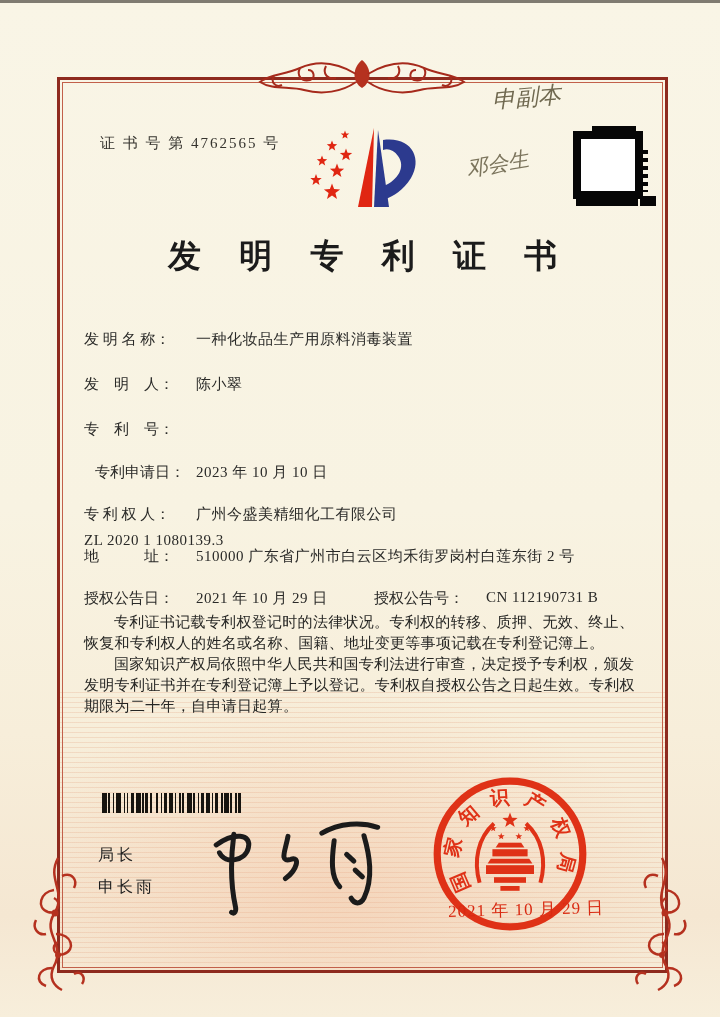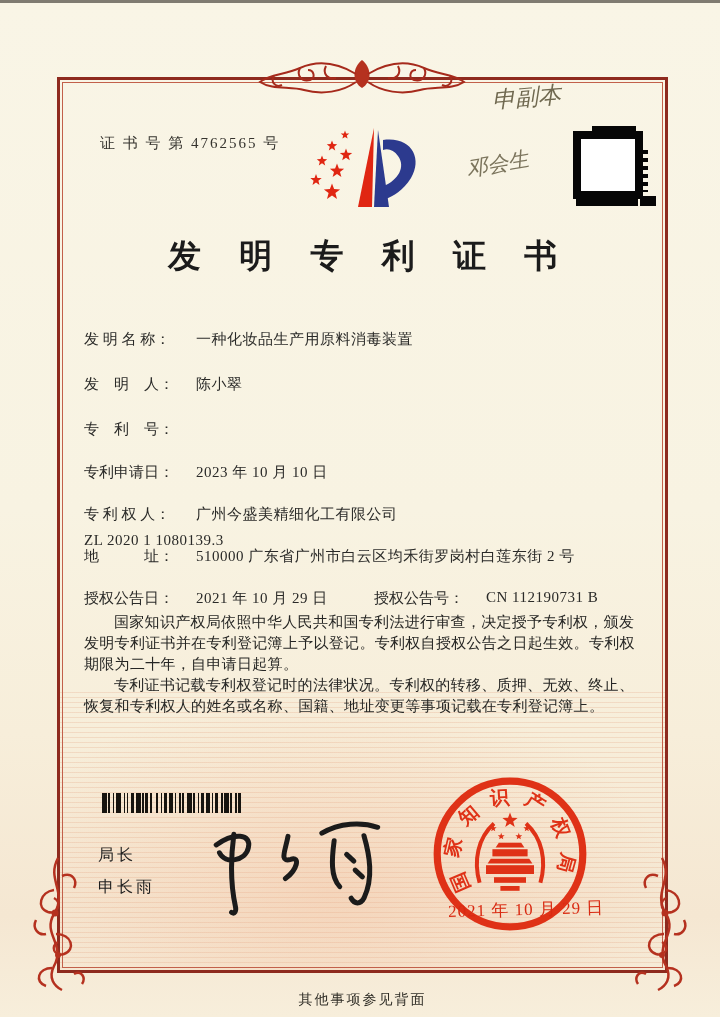--- a/index.html
+++ b/index.html
@@ -33,21 +33,21 @@
   .title{
     position:absolute;left:57px;top:234px;width:611px;z-index:2;margin:0;
     text-align:center;font-size:33px;font-weight:600;color:#1b1b1b;
     letter-spacing:15px;padding-left:15px;box-sizing:border-box;
   }
   .fields{position:absolute;left:84px;top:0;width:570px;z-index:2;font-size:15px;color:#2a2a28;}
   .field-row{position:absolute;left:0;display:flex;white-space:nowrap;}
   .field-label{display:inline-block;width:112px;flex:0 0 112px;}
   .field-value{letter-spacing:.5px;}
   .field-value.w-fixed{display:inline-block;width:178px;flex:0 0 178px;}
-  .r1{top:330px;} .r2{top:375px;} .r3{top:420px;flex-direction:column;} .r4{top:463px;}
+  .r1{top:330px;} .r2{top:375px;} .r3{top:420px;flex-direction:column;} .r4{top:463px;text-align:center;}
   .r5{top:505px;} .r6{top:547px;} .r7{top:589px;}
   .paragraphs{position:absolute;left:84px;top:612px;width:562px;z-index:2;font-size:15px;line-height:21px;color:#262624;}
   .paragraphs p{margin:0;text-indent:30px;letter-spacing:.3px;}
   .barcode{position:absolute;left:102px;top:793px;width:181px;height:20px;z-index:2;display:flex;align-items:stretch;}
   .barcode .bar{background:#17140f;}
   .barcode .gap{background:rgba(0,0,0,0);}
   .director{position:absolute;left:98px;z-index:3;font-family:"Liberation Sans","DejaVu Sans",sans-serif;
     font-size:16px;letter-spacing:3px;color:#1d1d1d;}
   .director-title{top:845px;}
   .director-name{top:877px;text-align:right;}
@@ -146,22 +146,22 @@
     </div>
     <div class="field-row r7">
       <span class="field-label">授权公告日：</span>
       <span class="field-value w-fixed">2021 年 10 月 29 日</span>
       <span class="field-label">授权公告号：</span>
       <span class="field-value">CN 112190731 B</span>
     </div>
   </div>
 
   <div class="paragraphs">
+    <p>专利证书记载专利权登记时的法律状况。专利权的转移、质押、无效、终止、恢复和专利权人的姓名或名称、国籍、地址变更等事项记载在专利登记簿上。</p>
     <p>国家知识产权局依照中华人民共和国专利法进行审查，决定授予专利权，颁发发明专利证书并在专利登记簿上予以登记。专利权自授权公告之日起生效。专利权期限为二十年，自申请日起算。</p>
-    <p>专利证书记载专利权登记时的法律状况。专利权的转移、质押、无效、终止、恢复和专利权人的姓名或名称、国籍、地址变更等事项记载在专利登记簿上。</p>
   </div>
 
   <div class="barcode" id="barcode">
       <div class="bar" style="width: 4.65px;"></div>
       <div class="gap" style="width: 1.55px;"></div>
       <div class="bar" style="width: 1.55px;"></div>
       <div class="gap" style="width: 3.1px;"></div>
       <div class="bar" style="width: 1.55px;"></div>
       <div class="gap" style="width: 1.55px;"></div>
       <div class="bar" style="width: 4.65px;"></div>
@@ -256,21 +256,20 @@
       <path d="M72,112 L128,112 L124,106 L76,106 Z"></path>
       <rect x="70" y="114" width="60" height="11"></rect>
       <rect x="80" y="129" width="40" height="7"></rect>
       <path d="M62,136 C54,108 60,80 80,62" fill="none" stroke="#df2b10" stroke-width="5"></path>
       <path d="M138,136 C146,108 140,80 120,62" fill="none" stroke="#df2b10" stroke-width="5"></path>
       <rect x="88" y="140" width="24" height="6"></rect>
     </g>
   </svg>
   <div class="seal-date">2021 年 10 月 29 日</div>
 
-  <div class="back-note">其他事项参见背面</div>
 
   <svg class="flourish flourish-left" width="64" height="136" viewBox="0 0 64 136">
     <g stroke="#b5311f" fill="none" stroke-width="2.5">
       <path d="M30,2 C18,24 40,36 26,58 C14,78 38,88 26,110 C20,122 26,130 34,134"></path>
       <path d="M26,34 C12,36 8,52 20,56 C30,59 34,46 26,42"></path>
       <path d="M28,78 C44,78 48,94 36,98 C26,101 22,90 30,86"></path>
       <path d="M24,112 C10,112 6,126 18,130"></path>
       <path d="M34,20 C44,16 50,24 46,32"></path>
       <path d="M8,64 C4,72 10,80 18,78"></path>
       <path d="M46,118 C54,114 58,122 54,128"></path>

